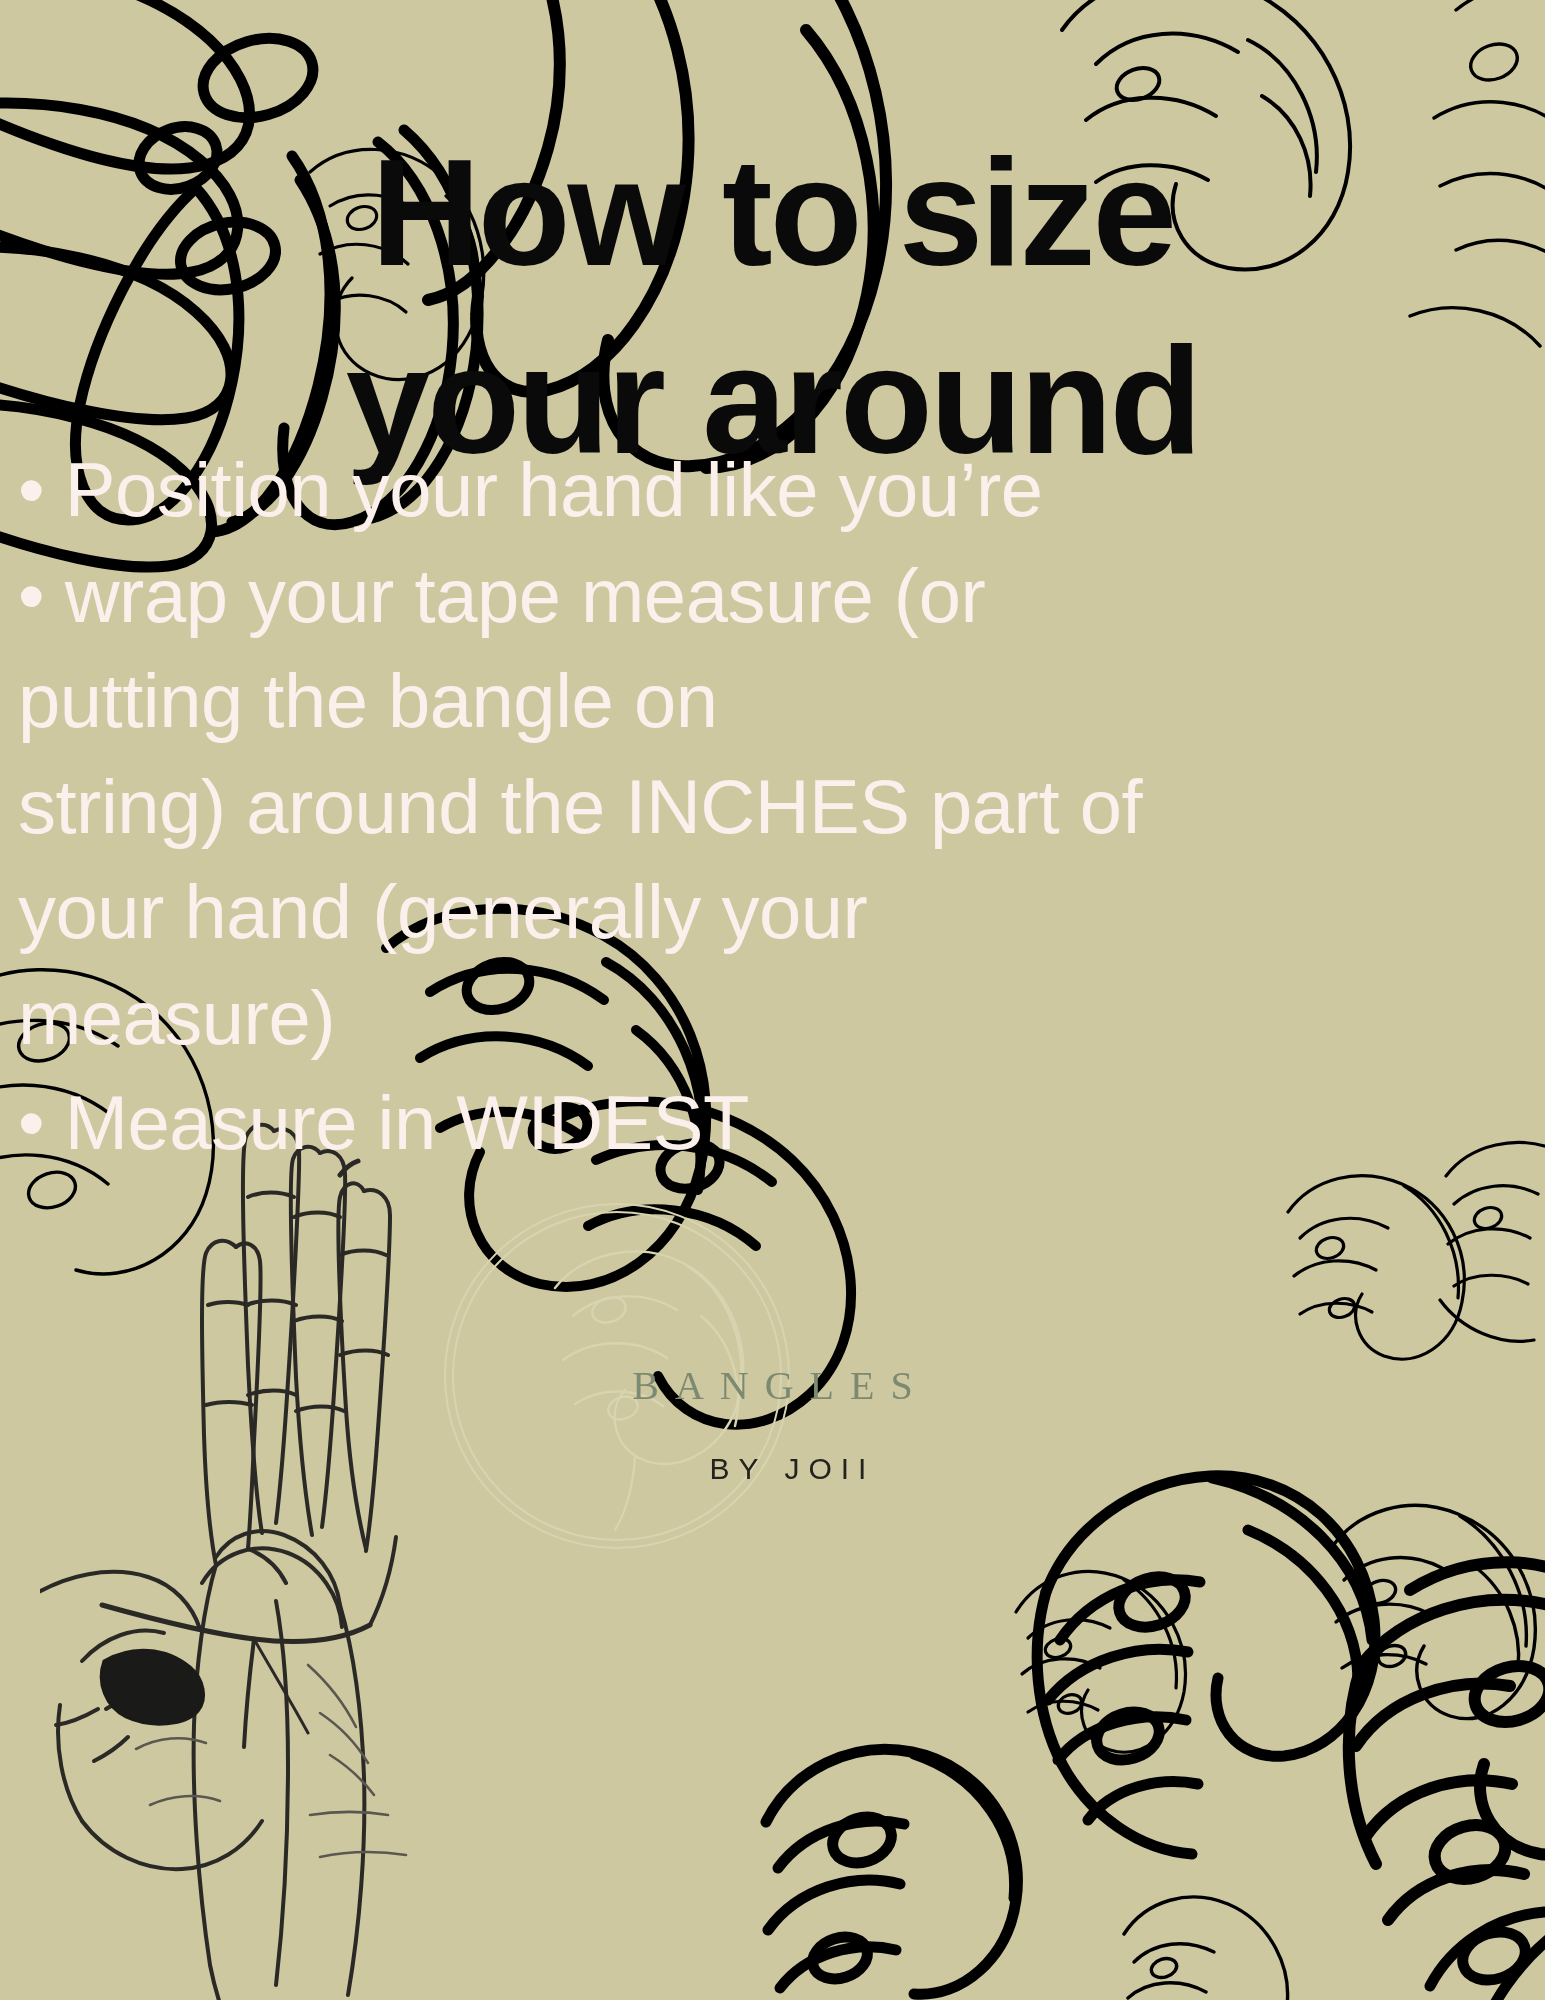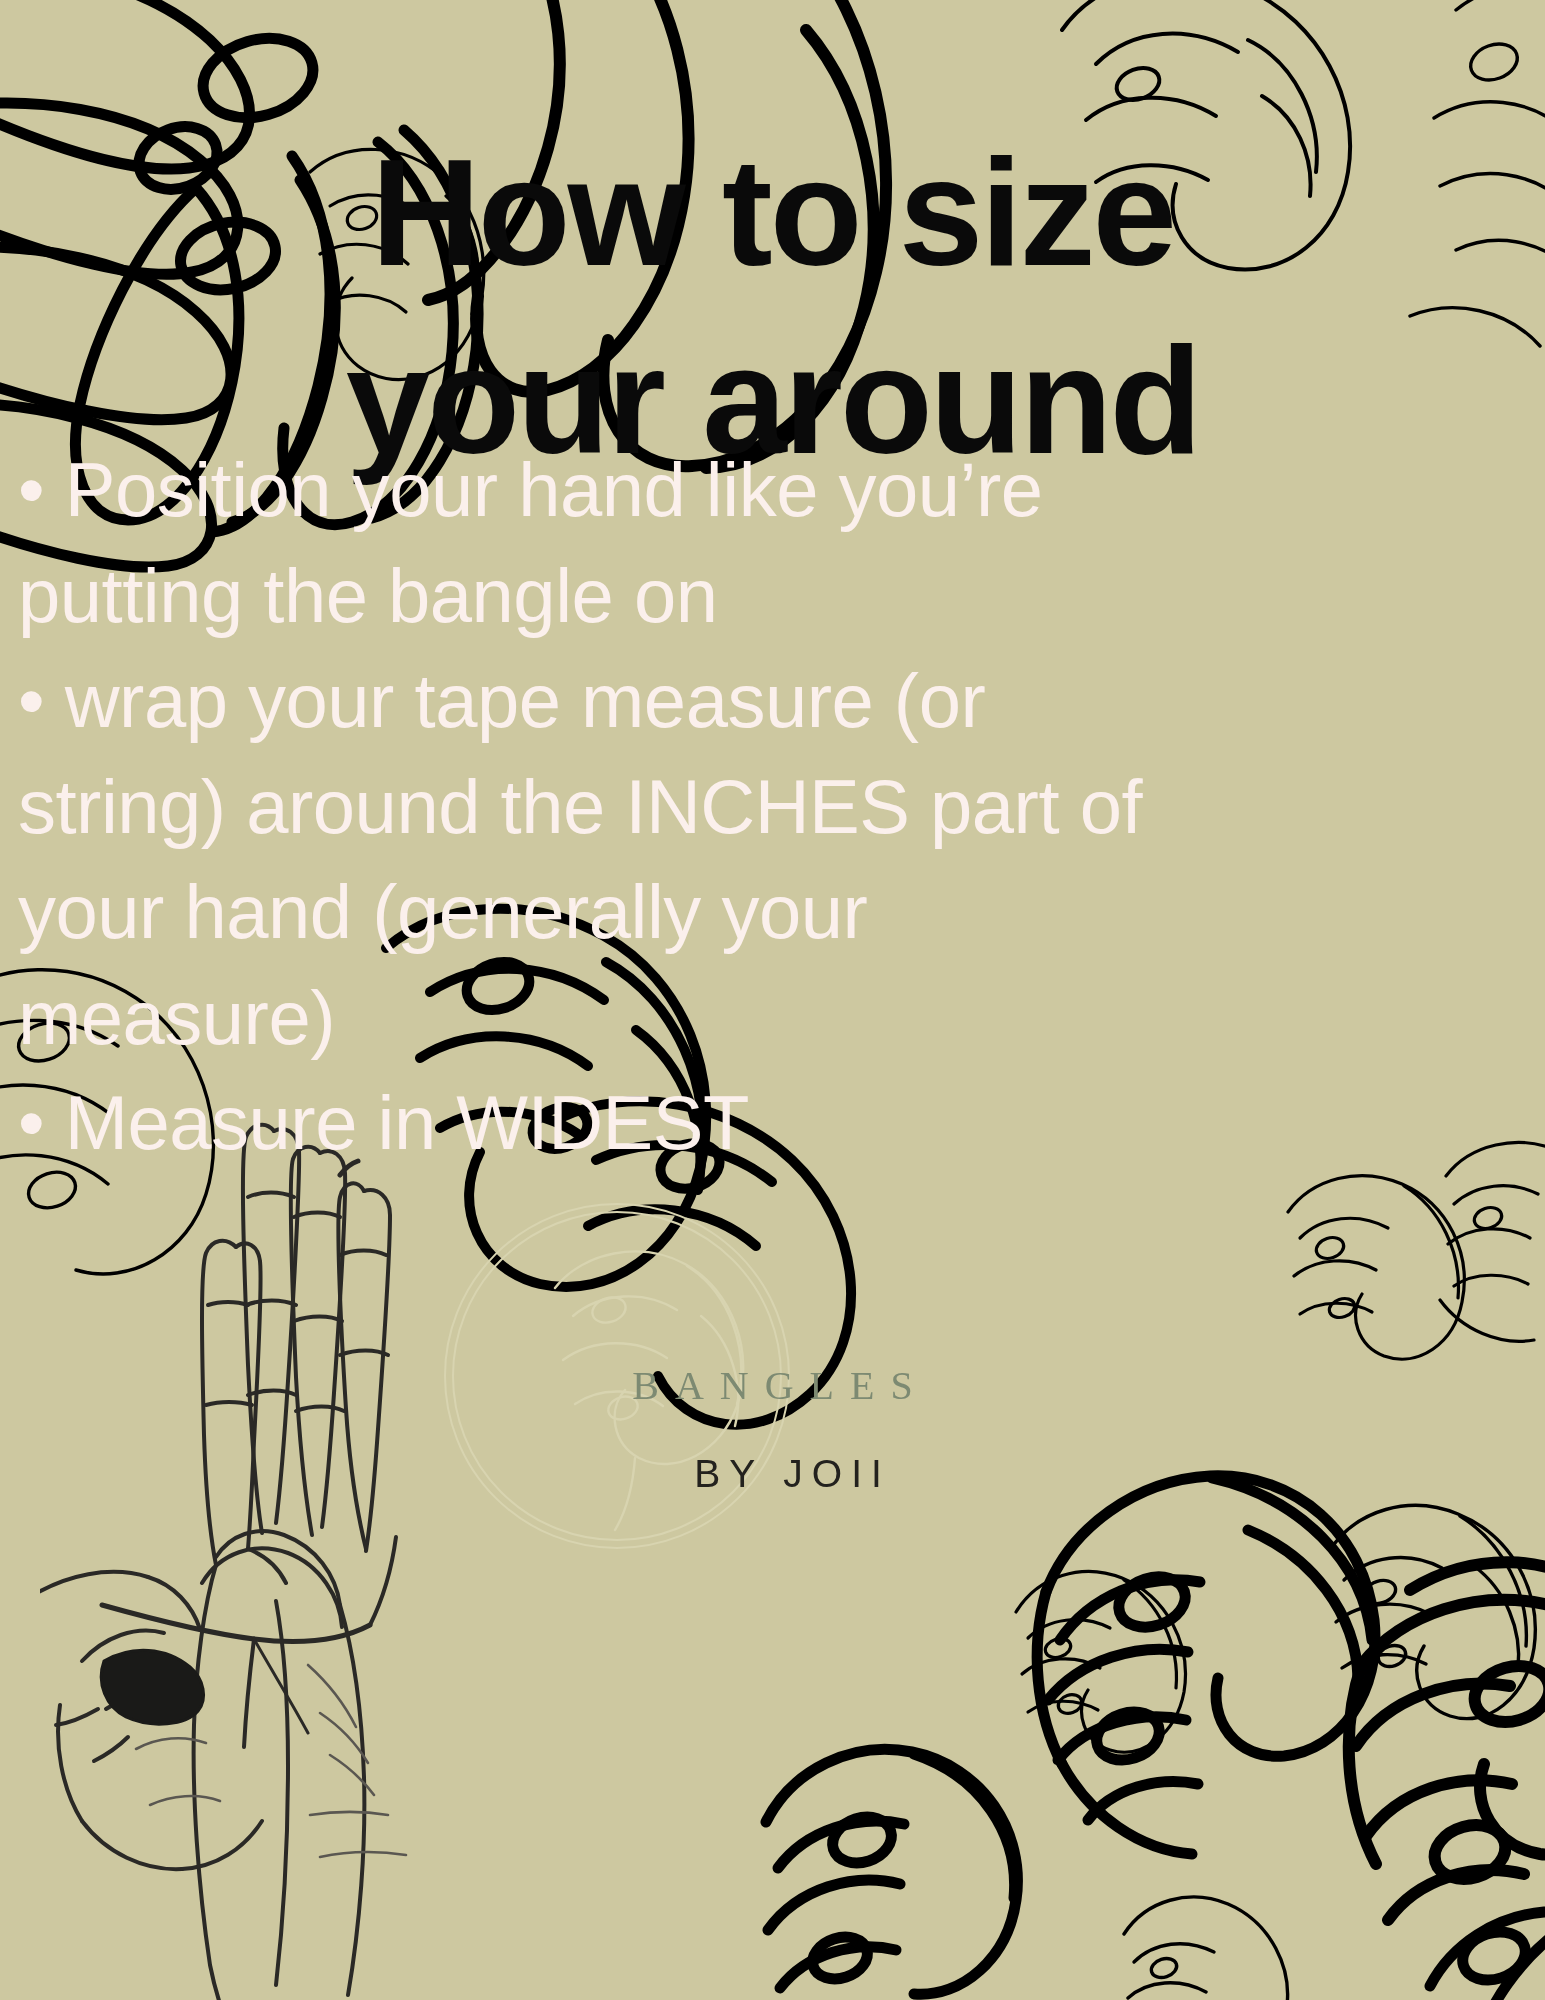--- a/index.html
+++ b/index.html
@@ -82,21 +82,21 @@
     top:1362px;
     font-family:"Liberation Serif", serif;
     font-size:40px;
     letter-spacing:16px;
     color:#7d8a72;
     text-indent:16px;
   }
   .logo-sub{
     top:1452px;
     font-family:"Liberation Sans", sans-serif;
-    font-size:39px;
+    font-size:30px;
     letter-spacing:9px;
     font-weight:400;
     color:#23221e;
     text-indent:9px;
     margin-left:31px;
   }
 
   
   .hand{
     position:absolute;
@@ -198,22 +198,22 @@
     </g>
   </svg>
 
   <div class="title-block">
     <span class="title-line">How to size</span>
     <span class="title-line">your around</span>
   </div>
 
   <div class="body-block">
     <p class="bullet">• Position your hand like you’re</p>
+    <p class="bullet">• wrap your tape measure (or</p>
     <p class="bullet">putting the bangle on</p>
-    <p class="bullet">• wrap your tape measure (or</p>
     <p class="bullet">string) around the INCHES part of</p>
     <p class="bullet">your hand (generally your</p>
     <p class="bullet">measure)</p>
     <p class="bullet">• Measure in WIDEST</p>
   </div>
 
   <svg class="watermark" viewBox="0 0 360 360" xmlns="http://www.w3.org/2000/svg">
     <g fill="none" stroke="#d8d4b0" stroke-width="2" stroke-linecap="round" stroke-linejoin="round">
       <circle cx="180" cy="180" r="172"></circle>
       <circle cx="180" cy="180" r="164"></circle>

